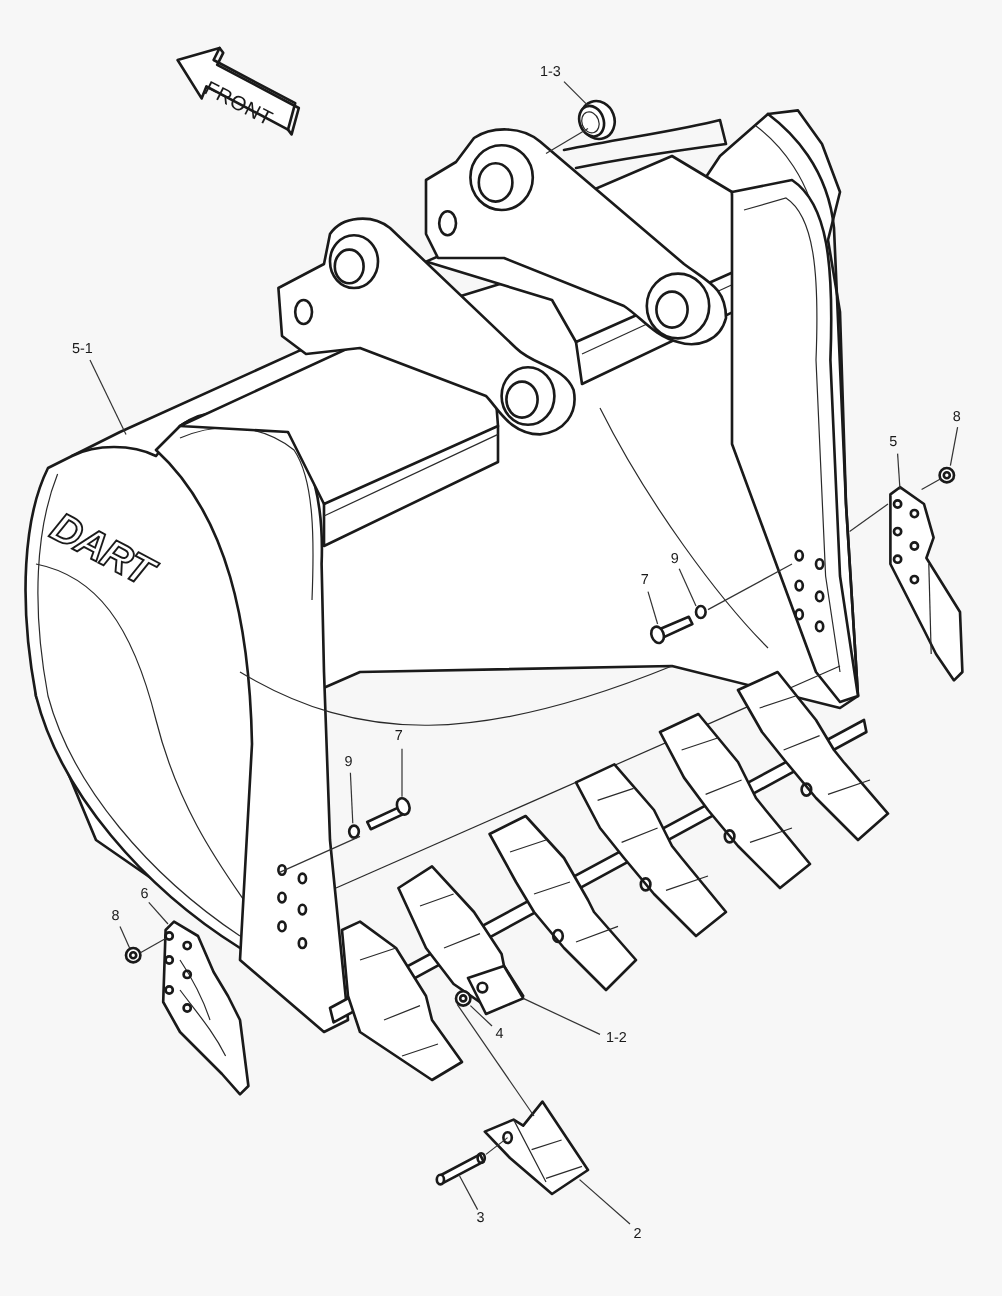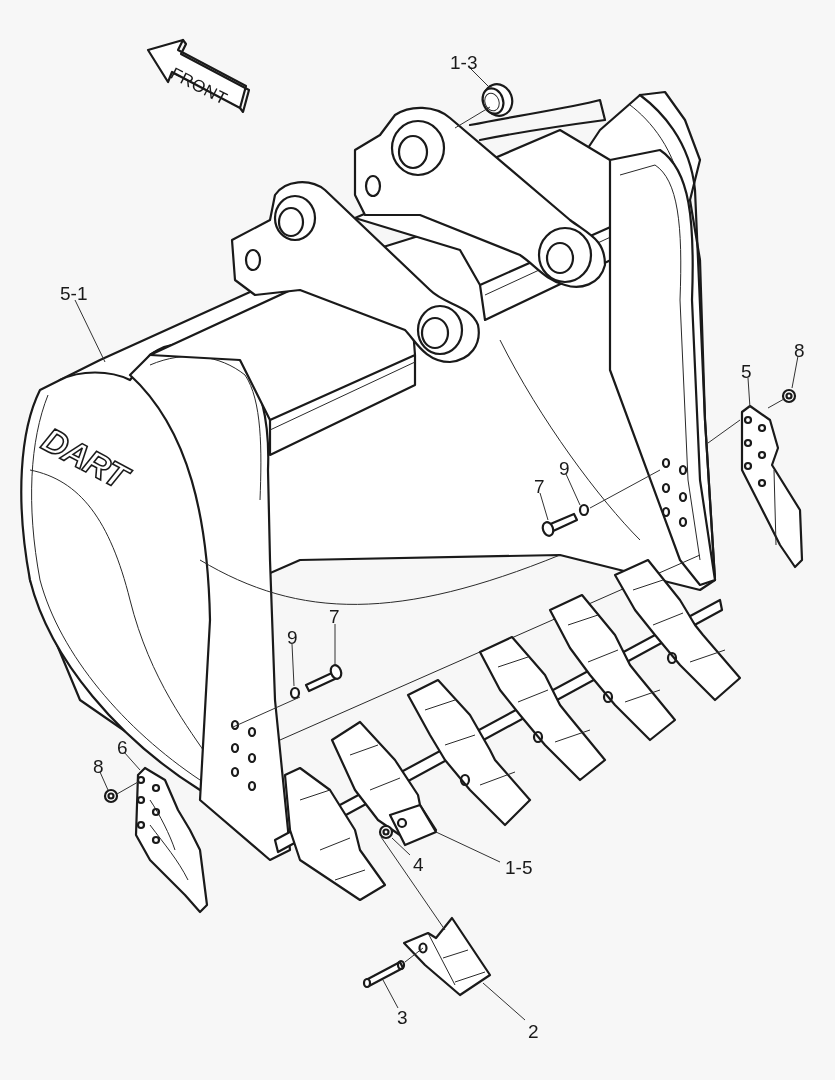--- a/index.html
+++ b/index.html
@@ -4,21 +4,21 @@
 <style>
   html, body { margin: 0; padding: 0; background: #f7f7f7; }
   body { width: 835px; height: 1080px; position: relative; overflow: hidden;
          font-family: "Liberation Sans", "DejaVu Sans", sans-serif; }
   #stage { position: absolute; left: 0; top: 0; width: 835px; height: 1080px; }
   svg { position: absolute; left: 0; top: 0; }
   .ln { fill: none; stroke: #1a1a1a; stroke-width: 2.2; stroke-linejoin: round; stroke-linecap: round; }
   .ln-f { fill: #ffffff; stroke: #1a1a1a; stroke-width: 2.2; stroke-linejoin: round; stroke-linecap: round; }
   .thin { fill: none; stroke: #2a2a2a; stroke-width: 1; }
   .leader { fill: none; stroke: #333; stroke-width: 1; }
-  .callout { position: absolute; font-size: 19px; color: #1a1a1a; line-height: 1; white-space: nowrap; }
+  .callout { position: absolute; font-size: 12px; color: #1a1a1a; line-height: 1; white-space: nowrap; }
   .front-text { position: absolute; left: 176px; top: 64px; font-size: 17px; color: #1a1a1a;
                 transform: rotate(27deg); transform-origin: left top; letter-spacing: 0.5px; }
   .brand-text { position: absolute; left: 54px; top: 420px; font-size: 34px; font-weight: bold; font-style: italic;
                 color: #ffffff; -webkit-text-stroke: 1.6px #1a1a1a; transform: rotate(28deg); transform-origin: left top;
                 letter-spacing: -1px; }
 </style>
 </head>
 <body>
 
 <div id="stage">
@@ -234,17 +234,17 @@
 <span class="callout" style="left:60px;top:284px;">5-1</span>
 <span class="callout" style="left:741px;top:362px;">5</span>
 <span class="callout" style="left:794px;top:341px;">8</span>
 <span class="callout" style="left:559px;top:459px;">9</span>
 <span class="callout" style="left:534px;top:477px;">7</span>
 <span class="callout" style="left:329px;top:607px;">7</span>
 <span class="callout" style="left:287px;top:628px;">9</span>
 <span class="callout" style="left:117px;top:738px;">6</span>
 <span class="callout" style="left:93px;top:757px;">8</span>
 <span class="callout" style="left:413px;top:855px;">4</span>
-<span class="callout" style="left:505px;top:858px;">1-5</span>
+<span class="callout" style="left:505px;top:858px;">1-2</span>
 <span class="callout" style="left:397px;top:1008px;">3</span>
 <span class="callout" style="left:528px;top:1022px;">2</span>
 
 </div>
 
 </body></html>

